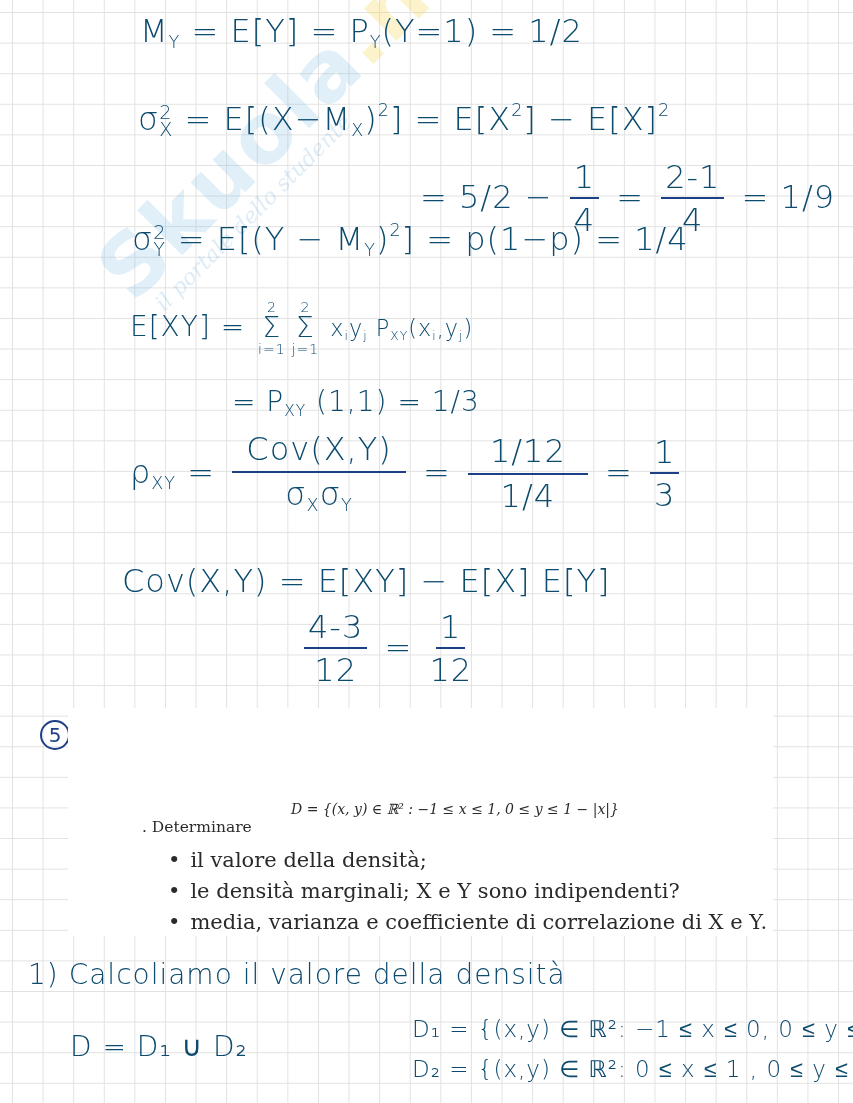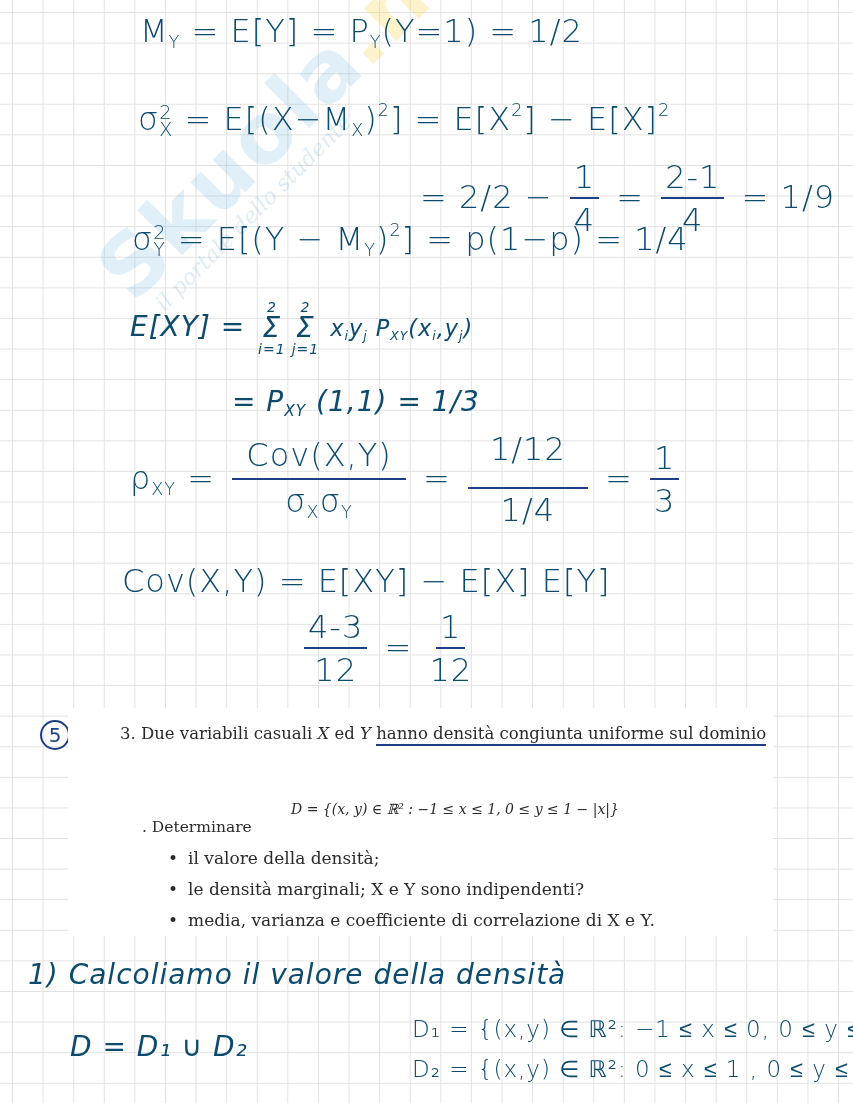--- a/index.html
+++ b/index.html
@@ -12,21 +12,21 @@
     background-size: 30.6px 30.6px;
     background-position: 12px 12px;
     font-family: "DejaVu Sans", sans-serif;
   }
   .ink {
     position: absolute; color: #0c4a6e; white-space: nowrap;
     font-family: "DejaVu Sans", sans-serif; font-weight: 300;
     letter-spacing: 1px;
   }
   .big { font-size: 32px; }
-  .mid { font-size: 28px; font-style: italic; }
+  .mid { font-size: 28px; }
   .sub { font-size: 0.55em; vertical-align: -0.35em; }
   .sup { font-size: 0.55em; vertical-align: 0.8em; }
   .frac { display: inline-flex; flex-direction: column; align-items: center; vertical-align: middle; margin: 0 6px; }
   .frac .num { padding: 0 4px 2px; border-bottom: 2px solid #1d3f86; line-height: 1.1; }
   .frac .den { padding-top: 4px; line-height: 1.1; }
   .sum { display: inline-flex; flex-direction: column; align-items: center; vertical-align: middle; margin: 0 3px; line-height: 1; }
   .sum .lim { font-size: 0.5em; }
   .sum .sig { font-size: 1em; }
 
   .watermark {
@@ -45,21 +45,21 @@
   .exercise-box {
     position: absolute; left: 68px; top: 708px; width: 705px; height: 228px;
     background: #ffffff;
     font-family: "DejaVu Serif", serif; color: #2a2a2a;
   }
   .ex-line { position: absolute; white-space: nowrap; font-size: 16px; }
   .ex-title { left: 52px; top: 16px; font-size: 16.5px; }
   .underline { border-bottom: 2px solid #1d3f86; padding-bottom: 1px; }
   .ex-formula { left: 223px; top: 65px; font-size: 14px; margin-top: 28px; }
   .ex-determine { left: 74px; top: 103px; font-size: 15.5px; margin-top: 7px; }
-  .ex-bullet { left: 100px; font-size: 17px; }
+  .ex-bullet { left: 100px; font-size: 21px; }
   .ex-bullet::before { content: "\2022"; margin-right: 10px; }
   .it { font-style: italic; }
   .circled {
     position: absolute; left: 40px; top: 720px; width: 26px; height: 26px;
     border: 2px solid #1d3f86; border-radius: 50%;
     color: #1d3f86; font-size: 20px; text-align: center; line-height: 26px;
     font-family: "DejaVu Sans", sans-serif;
   }
 </style>
 </head>
@@ -75,21 +75,21 @@
 </div>
 
 <div class="ink big" style="left:138px; top:100px;">
   <span>σ</span><span style="display:inline-flex;flex-direction:column;vertical-align:middle;line-height:0.9;font-size:0.6em;">
       <span>2</span>
       <span>X</span>
     </span><span> = E[(X−M</span><span class="sub">X</span><span>)</span><span class="sup">2</span><span>] = E[X</span><span class="sup">2</span><span>] − E[X]</span><span class="sup">2</span>
 </div>
 
 <div class="ink big" style="left:420px; top:160px;">
-  <span>= 2/2 − </span><span class="frac">
+  <span>= 5/2 − </span><span class="frac">
       <span class="num">1</span>
       <span class="den">4</span>
     </span><span> = </span><span class="frac">
       <span class="num">2-1</span>
       <span class="den">4</span>
     </span><span> = 1/9</span>
 </div>
 
 <div class="ink big" style="left:132px; top:220px;">
   <span>σ</span><span style="display:inline-flex;flex-direction:column;vertical-align:middle;line-height:0.9;font-size:0.6em;">
@@ -112,21 +112,21 @@
 
 <div class="ink mid" style="left:232px; top:385px;">
   <span>= P</span><span class="sub">XY</span><span> (1,1) = 1/3</span>
 </div>
 
 <div class="ink big" style="left:130px; top:432px;">
   <span>ρ</span><span class="sub">XY</span><span> = </span><span class="frac">
       <span class="num" style="padding:0 14px 4px">Cov(X,Y)</span>
       <span class="den"><span>σ</span><span class="sub">X</span><span>σ</span><span class="sub">Y</span></span>
     </span><span> = </span><span class="frac">
-      <span class="num" style="padding:0 22px 20px">1/12</span>
+      <span class="num" style="padding:0 22px 4px">1/12</span>
       <span class="den">1/4</span>
     </span><span> = </span><span class="frac">
       <span class="num">1</span>
       <span class="den">3</span>
     </span>
 </div>
 
 <div class="ink big" style="left:122px; top:562px;">Cov(X,Y) = E[XY] − E[X] E[Y]</div>
 
 <div class="ink big" style="left:298px; top:610px;">
@@ -135,23 +135,20 @@
       <span class="den">12</span>
     </span><span> = </span><span class="frac">
       <span class="num">1</span>
       <span class="den">12</span>
     </span>
 </div>
 
 <div class="circled">5</div>
 
 <div class="exercise-box">
-  <div class="ex-line ex-title">
-    <span>3.</span><span> Due variabili casuali </span><span class="it">X</span><span> ed </span><span class="it">Y</span><span> </span><span class="underline">hanno densità congiunta uniforme sul dominio</span>
-  </div>
   <div class="ex-line ex-formula it">D = {(x, y) ∈ ℝ² : −1 ≤ x ≤ 1, 0 ≤ y ≤ 1 − |x|}</div>
   <div class="ex-line ex-determine">. Determinare</div>
   <div class="ex-line ex-bullet" style="top:140px;">il valore della densità;</div>
   <div class="ex-line ex-bullet" style="top:171px;">le densità marginali; X e Y sono indipendenti?</div>
   <div class="ex-line ex-bullet" style="top:202px;">media, varianza e coefficiente di correlazione di X e Y.</div>
 </div>
 
 <div class="ink mid" style="left:28px; top:958px;">1) Calcoliamo il valore della densità</div>
 <div class="ink mid" style="left:70px; top:1030px;">D = D₁ ∪ D₂</div>
 <div class="ink" style="left:412px; top:1016px; font-size:23px;">D₁ = {(x,y) ∈ ℝ²: −1 ≤ x ≤ 0, 0 ≤ y ≤ 1+x}</div>

